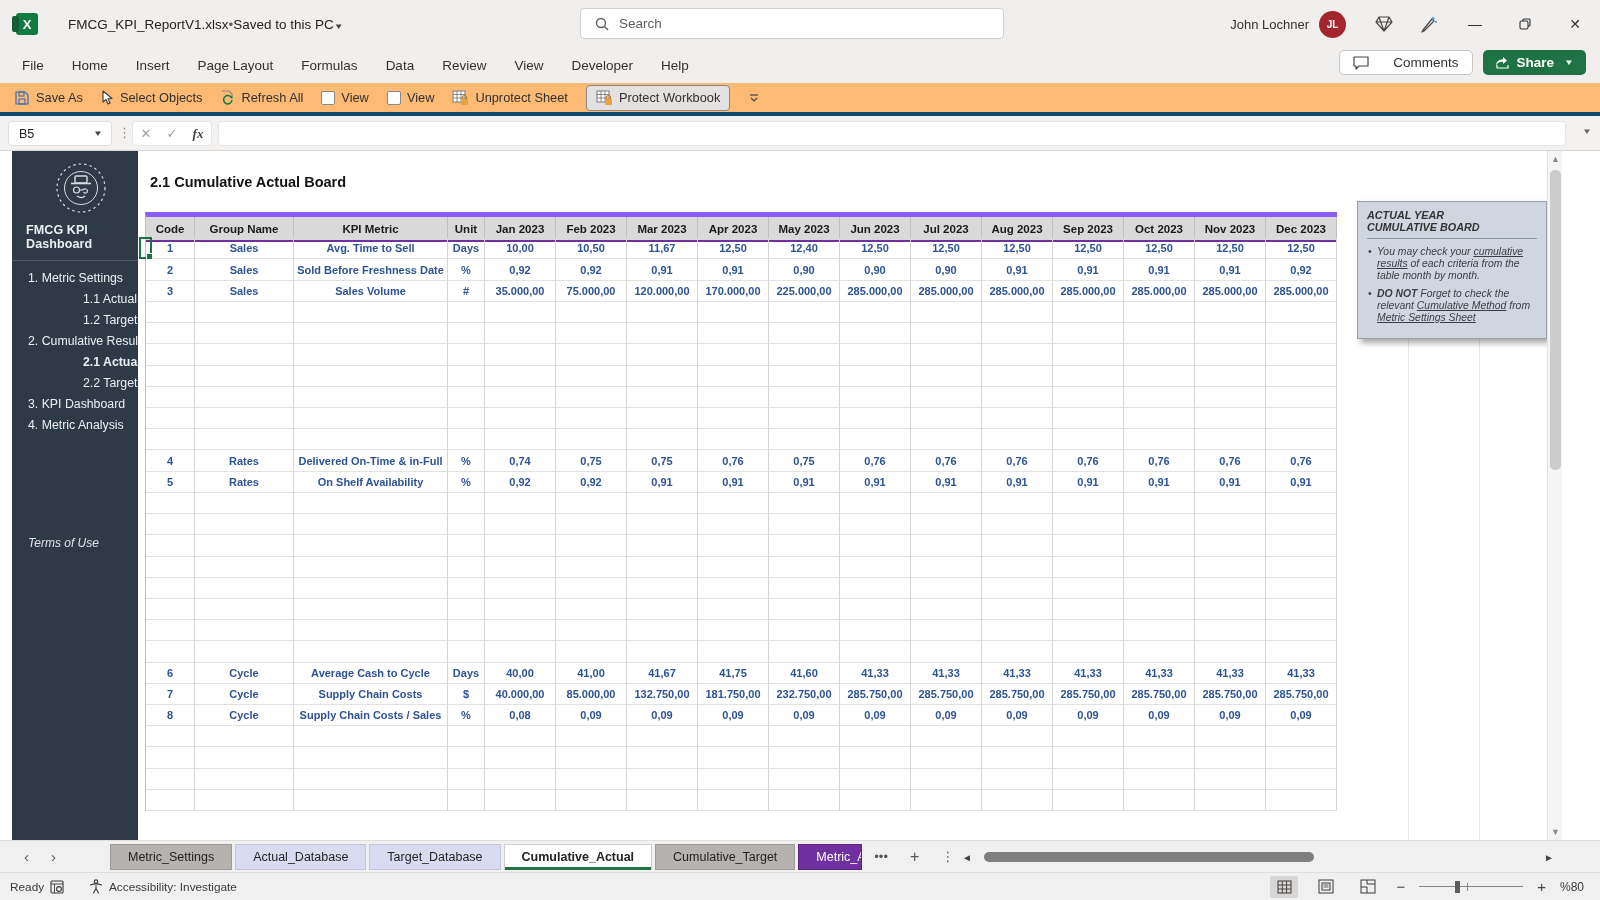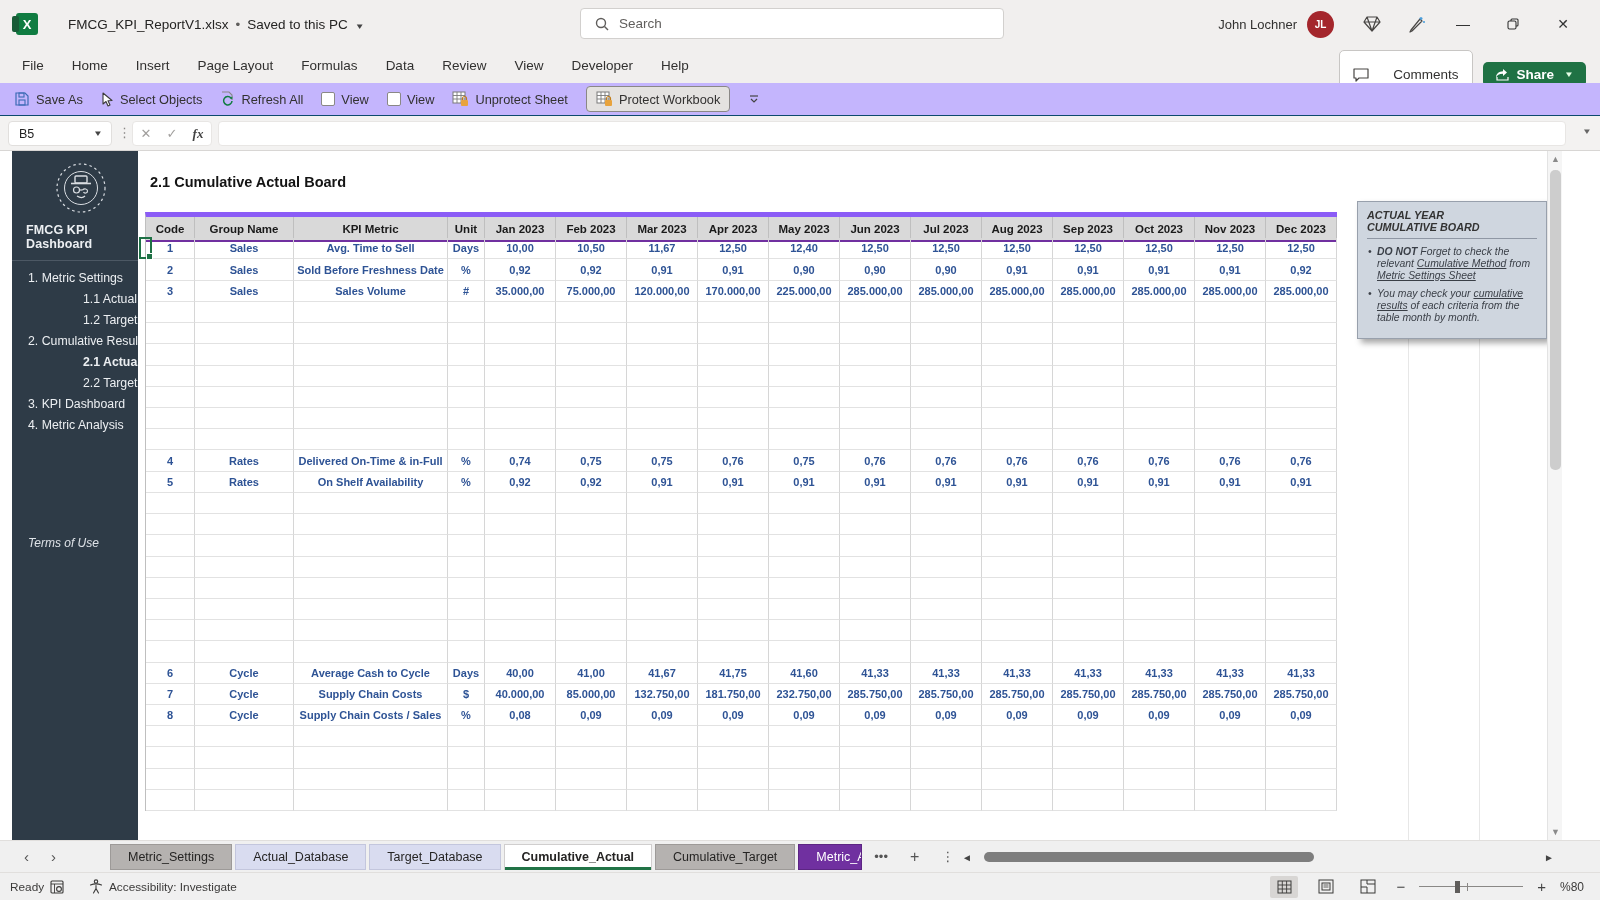--- a/index.html
+++ b/index.html
@@ -8,41 +8,41 @@
   font-family: "Liberation Sans", sans-serif;
   background:#f3f2f1; color:#323130; position:relative; overflow:hidden;
 }
 svg { display:block; }
 
 
 .titlebar { position:absolute; left:0; top:0; width:1600px; height:48px; background:#f1efee; display:flex; align-items:center; }
 .excel-logo { width:22px; height:22px; margin-left:16px; background:#107c41; border-radius:3px; color:#fff; font-weight:bold; font-size:13px; display:flex; align-items:center; justify-content:center; position:relative; }
 .excel-logo::before { content:""; position:absolute; left:-4px; top:3px; width:7px; height:16px; background:#185c37; border-radius:2px; }
 .excel-logo span{ position:relative; }
-.file-info { margin-left:30px; display:flex; align-items:flex-end; gap:7px; font-size:13.5px; color:#252423; }
+.file-info { margin-left:30px; display:flex; align-items:flex-end; gap:0; font-size:13.5px; color:#252423; }
 .file-info .dot { color:#605e5c; }
 .chev { font-size:10px; color:#444; transform:scaleY(.8); }
 .searchbox { position:absolute; left:580px; top:8px; width:424px; height:31px; background:#fff; border:1px solid #d2d0ce; border-radius:4px; display:flex; align-items:center; gap:10px; padding-left:14px; color:#605e5c; font-size:13.5px; }
-.tb-right { position:absolute; right:12px; top:0; height:48px; display:flex; align-items:center; gap:0; }
+.tb-right { position:absolute; right:0; top:0; height:48px; display:flex; align-items:center; gap:0; }
 .username { font-size:13px; color:#323130; margin-right:10px; }
 .avatar { width:27px; height:27px; border-radius:50%; background:#a4262c; color:#fff; font-size:10px; font-weight:bold; display:flex; align-items:center; justify-content:center; margin-right:16px; }
 .tb-icon { width:44px; height:48px; display:flex; align-items:center; justify-content:center; color:#484644; }
 .winbtn { width:50px; height:48px; display:flex; align-items:center; justify-content:center; color:#333; font-size:14px; }
 
 
 .menurow { position:absolute; left:0; top:48px; width:1600px; height:35px; background:#f1efee; display:flex; align-items:center; }
 .menu-items { display:flex; padding-left:8px; }
 .menu-item { padding:6px 14px; font-size:13.5px; color:#323130; cursor:default; }
 .menu-right { position:absolute; right:14px; top:50px; display:flex; gap:10px; align-items:center; }
-.comments-btn { display:flex; align-items:center; gap:24px; border:1px solid #c8c6c4; background:#fff; border-radius:5px; padding:16px 13px; font-size:13.5px; color:#323130; }
+.comments-btn { display:flex; align-items:center; gap:24px; border:1px solid #c8c6c4; background:#fff; border-radius:5px; padding:4px 13px; font-size:13.5px; color:#323130; }
 .share-btn { display:flex; align-items:center; gap:7px; background:#1f7244; border-radius:5px; padding:5px 12px; font-size:13.5px; color:#fff; font-weight:600; }
 .share-btn .chev { color:#e6ffe6; margin-left:3px; }
 
 
-.toolbar { position:absolute; left:0; top:83px; width:1600px; height:33px; background:#c4b5fd; display:flex; align-items:center; gap:18px; padding-left:14px; border-bottom:1px solid #0c4a6e; font-size:12.8px; color:#323130; }
+.toolbar { position:absolute; left:0; top:83px; width:1600px; height:33px; background:#fdba74; display:flex; align-items:center; gap:18px; padding-left:14px; border-bottom:4px solid #0c4a6e; font-size:12.8px; color:#323130; }
 .tbtn { display:flex; align-items:center; gap:6px; }
 .tcheck { width:14px; height:14px; border:1.5px solid #8a8886; border-radius:2px; background:#fff; }
 .tbtn.pressed { border:1px solid #8a8886; background:#e4e2e0; border-radius:4px; padding:4px 9px; }
 .overflow-btn { color:#444; }
 
 
 .formularow { position:absolute; left:0; top:116px; width:1600px; height:35px; background:#f3f2f1; border-bottom:1px solid #d8d6d4; display:flex; align-items:center; }
 .namebox { position:absolute; left:8px; top:5px; width:104px; height:25px; background:#fff; border:1px solid #e1dfdd; border-radius:4px; display:flex; align-items:center; font-size:12.5px; color:#222; padding-left:10px; }
 .namebox .chev{ position:absolute; right:8px; }
 .fbar-dots { position:absolute; left:118px; top:9px; color:#8a8886; font-size:13px; letter-spacing:0; }
@@ -764,22 +764,22 @@
       </div>
     <div class="selected-cell"></div>
 
     <div class="note-panel">
       <div class="np-title">
         <div>ACTUAL YEAR</div>
         <div>CUMULATIVE BOARD</div>
       </div>
       <div class="np-div"></div>
       <ul class="np-list">
+          <li><span>You may check your </span><span class="u">cumulative results</span><span> of each criteria from the table month by month.</span></li>
           <li><span class="b">DO NOT</span><span> Forget to check the relevant </span><span class="u">Cumulative Method</span><span> from </span><span class="u">Metric Settings Sheet</span></li>
-          <li><span>You may check your </span><span class="u">cumulative results</span><span> of each criteria from the table month by month.</span></li>
         </ul>
     </div>
   </div>
 
   <div class="vscroll">
     <div class="arr" style="top:0;">▲</div>
     <div class="thumb"></div>
     <div class="arr" style="bottom:0;">▼</div>
   </div>
 </div>

